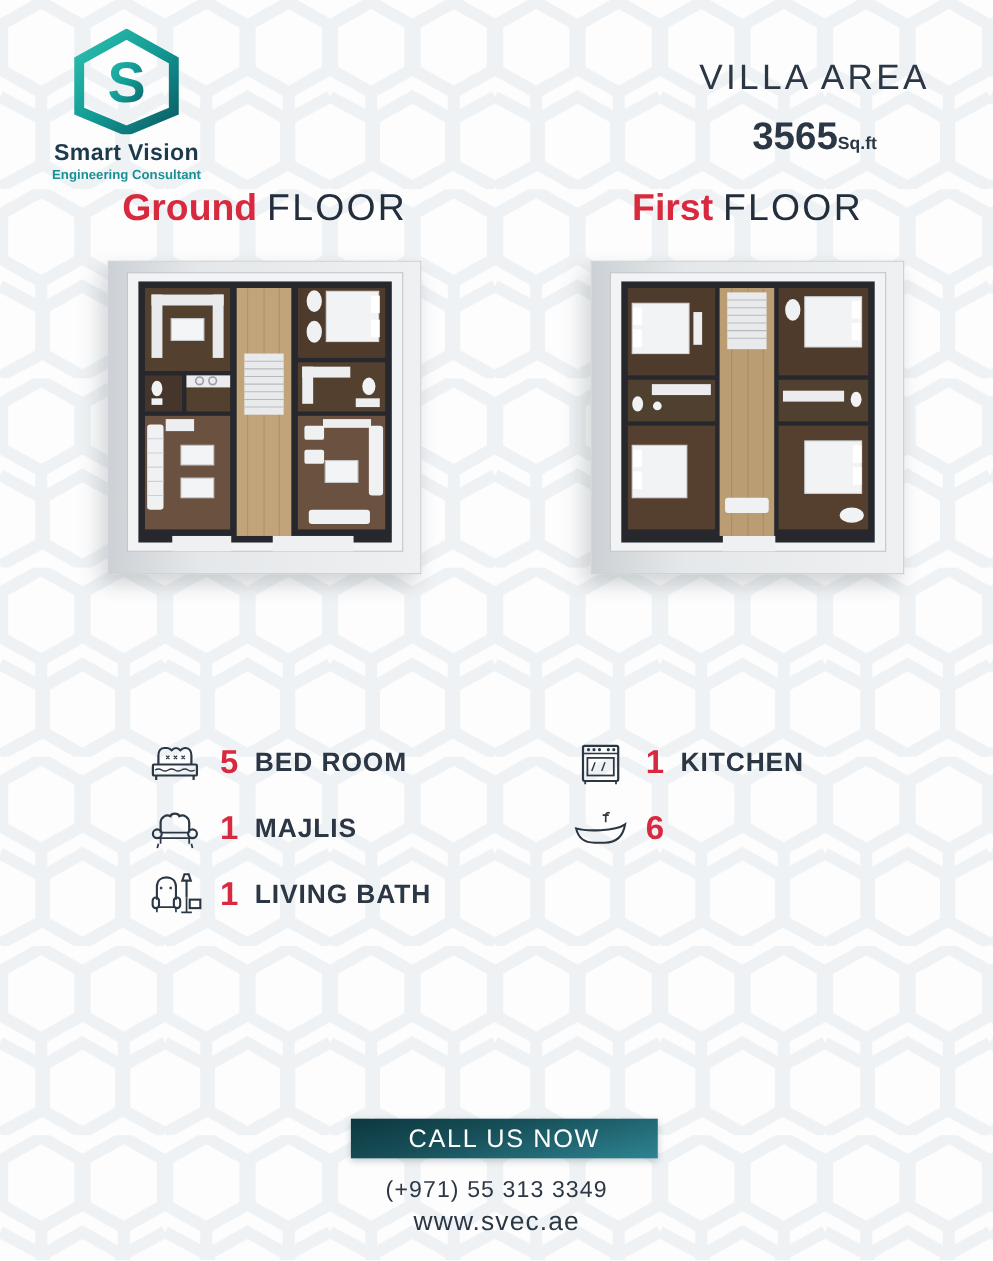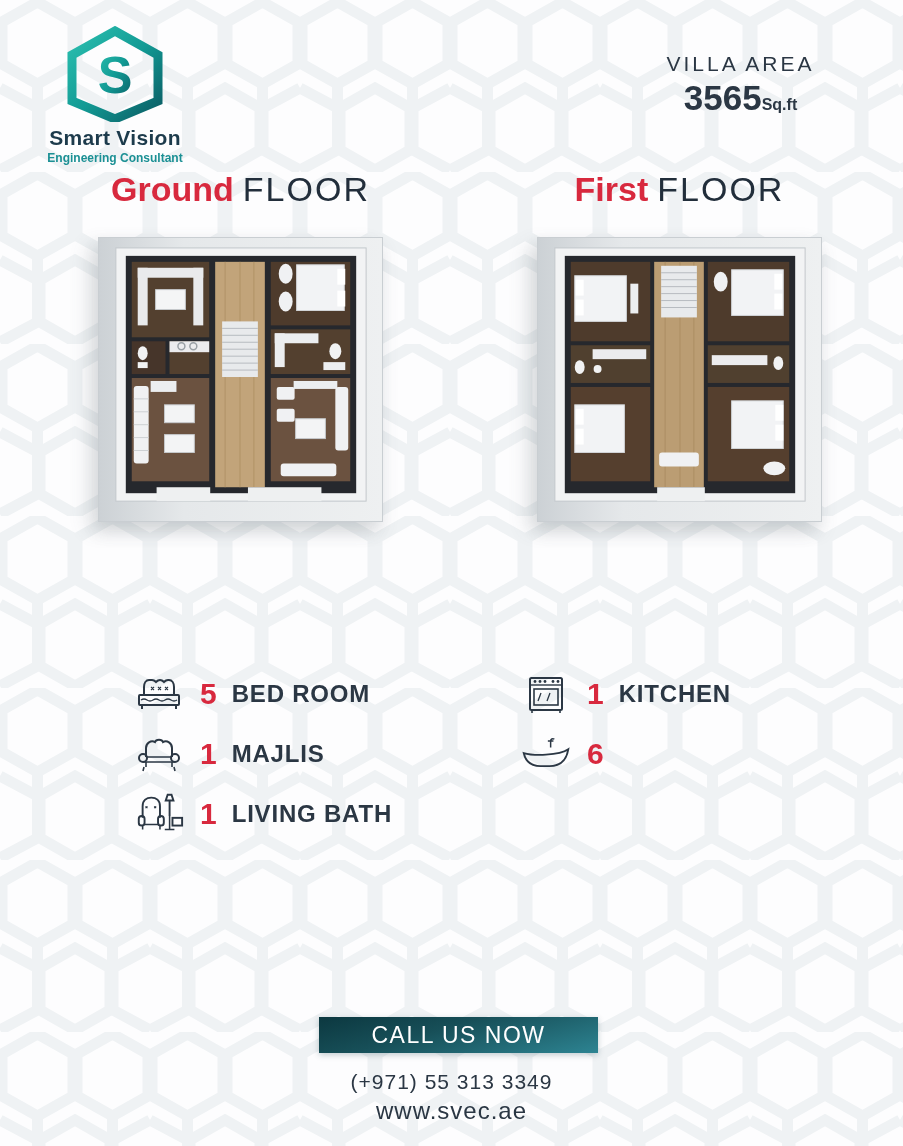--- a/index.html
+++ b/index.html
@@ -6,22 +6,22 @@
   body { font-family:"Liberation Sans", sans-serif; background:#ffffff; }
   .page { position:relative; width:903px; height:1146px; overflow:hidden; background:#fdfdfe; }
   .bgpattern { position:absolute; top:0; left:0; z-index:0; }
   .layer { position:absolute; z-index:1; }
 
   
   .brand { left:30px; top:26px; width:170px; text-align:center; }
   .brand-name { font-size:21px; font-weight:bold; color:#1d3b4c; letter-spacing:.3px; }
   .brand-tagline { font-size:12px; font-weight:600; color:#1b9094; margin-top:1px; }
   .villa-area { left:618px; top:52px; width:245px; text-align:center; }
-  .villa-area-label { font-size:21px; font-weight:500; color:#2b3744; letter-spacing:3px; }
-  .villa-area-value-row { display:flex; justify-content:center; align-items:baseline; gap:0; margin-top:2px;text-align:center; }
+  .villa-area-label { font-size:32px; font-weight:500; color:#2b3744; letter-spacing:3px; }
+  .villa-area-value-row { display:flex; justify-content:center; align-items:baseline; gap:0; margin-top:15px;text-align:center; }
   .villa-area-value { font-size:35px; font-weight:bold; color:#2b3744; }
   .villa-area-unit { font-size:16px; font-weight:600; color:#2b3744; }
 
   
   .floor-title { top:170px; width:285px; text-align:center; font-size:34px; white-space:nowrap; }
   .floor-title.ground { left:98px; }
   .floor-title.first { left:537px; }
   .floor-accent { color:#d8293e; font-weight:bold; }
   .floor-rest { color:#222e3b; font-weight:400; letter-spacing:2px; margin-left:9px; }
 

